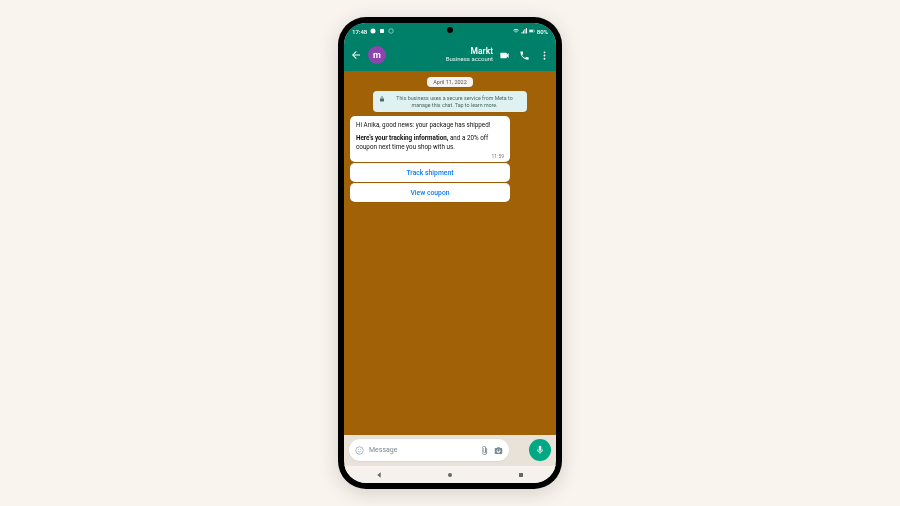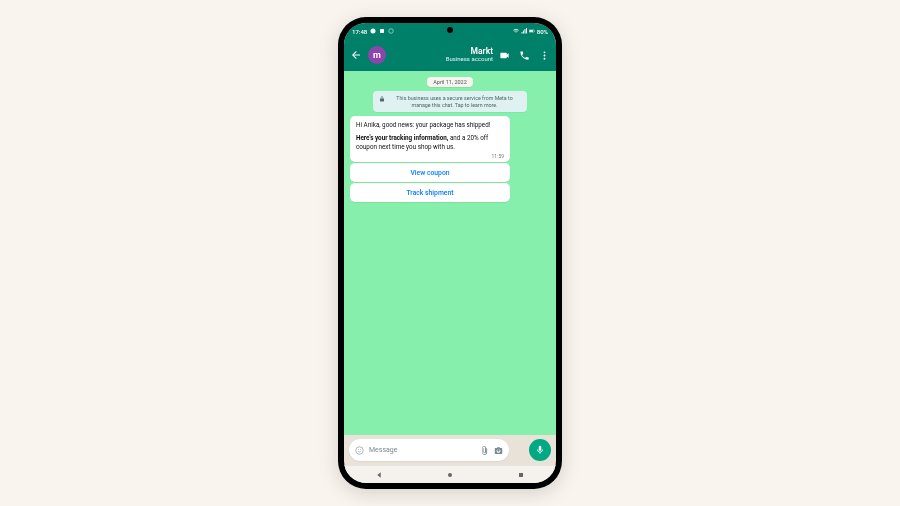--- a/index.html
+++ b/index.html
@@ -77,21 +77,21 @@
     color: #fff;
     flex-shrink:0;
   }
   .contact-block { flex:1; line-height:1.05; overflow:hidden;text-align:right; }
   .contact-name { font-size: 8.5px; font-weight: 600; }
   .contact-sub  { font-size: 6px; opacity: .9; }
   .app-actions { display:flex; gap:9px; align-items:center; }
   .app-actions svg { width:11px; height:11px; fill:#fff; cursor:pointer; }
   .chat {
     flex:1;
-    background: #86efac;
+    background: #a16207;
     padding: 6px 6px 0;
     display:flex;
     flex-direction:column;
     align-items:center;
     gap:4px;
     overflow:hidden;
   }
   .date-chip {
     background: #f7f5f1;
     color:#555;
@@ -265,22 +265,22 @@
       </div>
 
       <div class="msg-wrap">
         <div class="bubble">
           <div>Hi Anika, good news: your package has shipped!</div>
           <div style="margin-top:5px">
             <strong>Here's your tracking information,</strong><span> and a 20% off coupon next time you shop with us.</span>
           </div>
           <div class="time">11:59</div>
         </div>
+        <div class="action-btn">Track shipment</div>
         <div class="action-btn">View coupon</div>
-        <div class="action-btn">Track shipment</div>
       </div>
     </div>
 
     <div class="input-bar">
       <div class="input-field">
         <svg viewBox="0 0 24 24">
             <circle cx="12" cy="12" r="10" fill="none" stroke="#7a8b94" stroke-width="1.6"></circle>
             <circle cx="9" cy="10" r="1.2"></circle>
             <circle cx="15" cy="10" r="1.2"></circle>
             <path d="M8 14c1 1.5 2.5 2 4 2s3-.5 4-2" fill="none" stroke="#7a8b94" stroke-width="1.4" stroke-linecap="round"></path>

